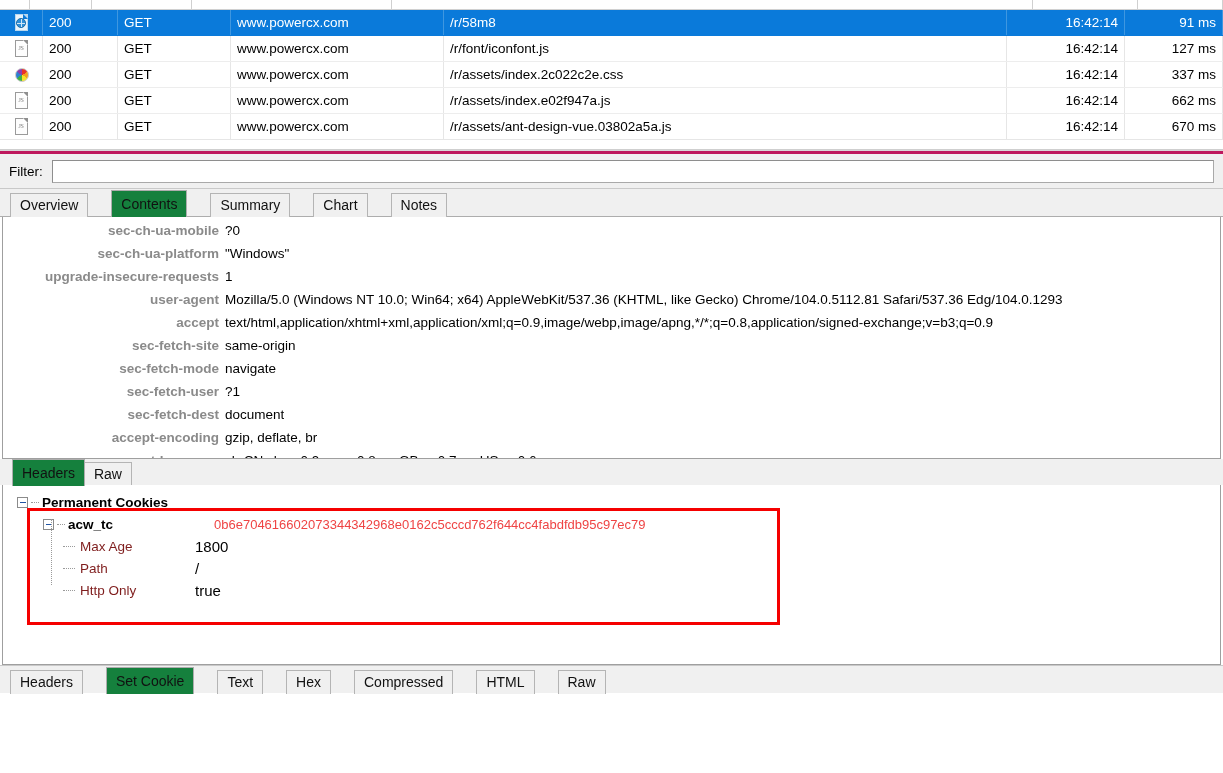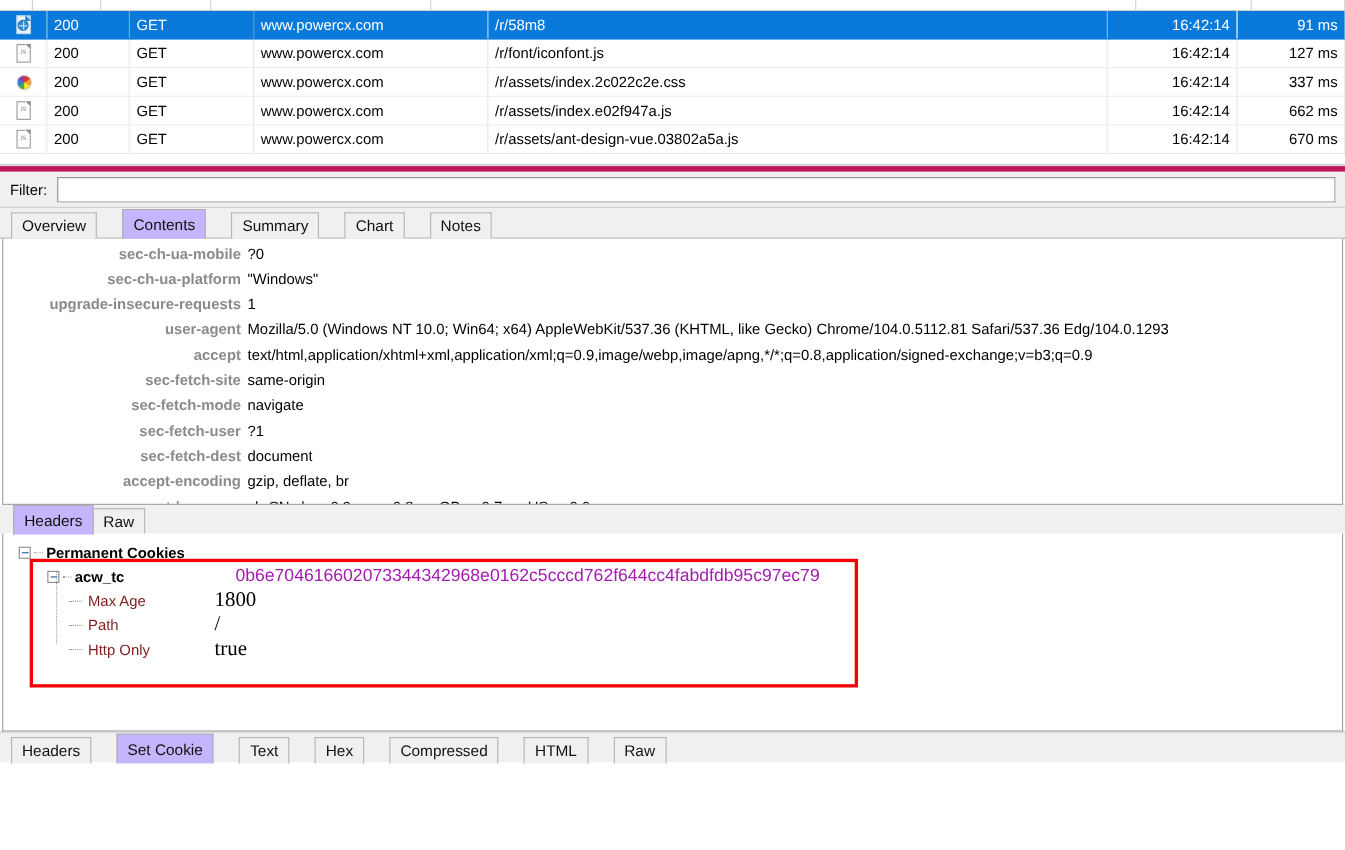--- a/index.html
+++ b/index.html
@@ -73,21 +73,21 @@
     content:"";position:absolute;left:3px;width:7px;height:1.5px;background:#8d8d8d;
   }
   .ic .grey:before{top:4px;} .ic .grey:after{top:7px;}
   tr.row-sel .ic .doc{background:#e9f3fb;border-color:#b7d7ef;}
   tr.row-sel .ic .doc:after{border-color:#0a7ada #b7d7ef;}
 
   
   .filter-bar{
     height:38px;background:#f0f0f0;display:flex;align-items:center;
     padding:0 9px;box-sizing:border-box;
-    border-top:5px solid #be185d;border-bottom:1px solid #c9c9c9;
+    border-top:3px solid #be185d;border-bottom:1px solid #c9c9c9;
   }
   .filter-lbl{font-size:13.5px;margin-right:9px;color:#000;}
   .filter-input{
     flex:1;height:23px;background:#fff;
     border:1px solid #a9a9a9;border-top-color:#8e8e8e;border-left-color:#8e8e8e;
     box-sizing:border-box;padding:0 4px;font-size:13.5px;
     font-family:"Liberation Sans",sans-serif;color:#000;outline:none;
   }
 
   
@@ -97,21 +97,21 @@
     border-bottom:1px solid #adadad;
     gap:24px;
   }
   .tab{
     height:24px;line-height:23px;padding:0 9px;font-size:14px;
     background:#f0f0f0;border:1px solid #b4b4b4;border-bottom:none;
     margin-right:-1px;box-sizing:border-box;color:#111;white-space:nowrap;
     position:relative;top:1px;
   }
   .tab.active{
-    background:#c4b5fd;height:27px;line-height:26px;top:1px;
+    background:#15803d;height:27px;line-height:26px;top:1px;
     border-color:#adadad;z-index:3;
   }
   .tabstrip.bottom{border-bottom:none;border-top:1px solid #c9c9c9;align-items:flex-end;}
 
   
   .panel{
     background:#fff;border:1px solid #9f9f9f;border-top:none;
     margin:0 2px;box-sizing:border-box;overflow:hidden;position:relative;
   }
   .req-panel{height:242px;}
@@ -142,22 +142,22 @@
   }
   .tnode .twist:before{
     content:"";position:absolute;left:1.5px;top:4px;width:6px;height:1.5px;background:#2255a4;
   }
   .tnode .dots{width:8px;border-top:1px dotted #9a9a9a;margin-right:3px;flex:none;}
   .tnode .tlabel{font-weight:bold;font-size:13.5px;color:#000;}
   .tnode.root{padding-left:4px;text-align:center;}
   .leaf{display:flex;align-items:center;height:22px;white-space:nowrap;}
   .leaf .stub{width:12px;border-top:1px dotted #9a9a9a;margin-right:5px;flex:none;}
   .leaf .lname{font-size:13.5px;color:#7f1d1d;width:115px;}
-  .leaf .lval{font-size:19px;color:#000;font-family:Liberation Serif, serif;}
-  .cookie-val{font-size:16px;color:#a21caf;}
+  .leaf .lval{font-size:15px;color:#000;}
+  .cookie-val{font-size:13px;color:#ef4444;}
   .vline{
     position:absolute;left:48px;top:34px;width:0;height:66px;
     border-left:1px dotted #9a9a9a;
   }
   .redbox{
     position:absolute;left:24px;top:23px;width:753px;height:117px;
     border:3px solid #f50000;box-sizing:border-box;pointer-events:none;
   }
   .cookie-inner{position:relative;}
 </style>

